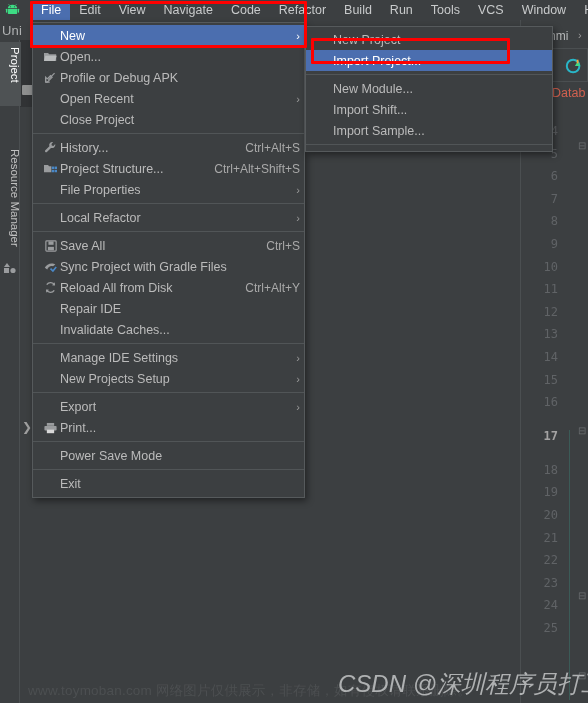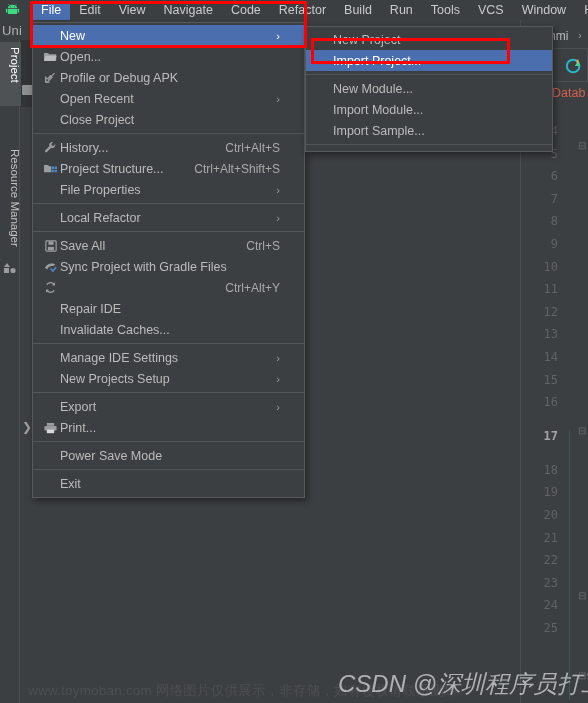--- a/index.html
+++ b/index.html
@@ -192,21 +192,21 @@
     box-shadow: 2px 3px 7px rgba(0,0,0,0.45);
     padding: 2px 0 3px 0;
     z-index: 20;
   }
   .mrow {
     position: relative;
     display: flex;
     align-items: center;
     height: 21px;
     padding-left: 8px;
-    padding-right: 24px;
+    padding-right: 4px;
     font-size: 12.5px;
     color: #bbbbbb;
     white-space: nowrap;
     justify-content: space-between;
   }
   .mrow.sel {
     background: #4b6eaf;
     color: #ffffff;
   }
   .mrow .micon {
@@ -508,20 +508,21 @@
       </div>
       <div class="mrow">
         <span class="micon">
           <svg viewBox="0 0 16 16" width="13" height="13">
             <path d="M13 5A5.6 5.6 0 0 0 3.4 4.4" stroke="#9a9c9e" stroke-width="1.7" fill="none"></path>
             <path d="M3 11a5.6 5.6 0 0 0 9.6.6" stroke="#9a9c9e" stroke-width="1.7" fill="none"></path>
             <path d="M13.4 1.6 L13.4 5.4 L9.8 5.2 Z" fill="#9a9c9e"></path>
             <path d="M2.6 14.4 L2.6 10.6 L6.2 10.8 Z" fill="#9a9c9e"></path>
           </svg>
         </span>
+        <span class="mlabel">Reload All from Disk</span>
         <span class="mshort">Ctrl+Alt+Y</span>
       </div>
       <div class="mrow">
         <span class="micon"></span>
         <span class="mlabel">Repair IDE</span>
       </div>
       <div class="mrow">
         <span class="micon"></span>
         <span class="mlabel">Invalidate Caches...</span>
       </div>
@@ -573,21 +574,21 @@
         <span class="micon"></span>
         <span class="mlabel">Import Project...</span>
       </div>
       <div class="msep"></div>
       <div class="mrow">
         <span class="micon"></span>
         <span class="mlabel">New Module...</span>
       </div>
       <div class="mrow">
         <span class="micon"></span>
-        <span class="mlabel">Import Module...</span>
+        <span class="mlabel">Import Shift...</span>
       </div>
       <div class="mrow">
         <span class="micon"></span>
         <span class="mlabel">Import Sample...</span>
       </div>
       <div class="msep"></div>
     </div>
 
   <div class="redbox" id="redbox-file"></div>
   <div class="redbox" id="redbox-import"></div>

